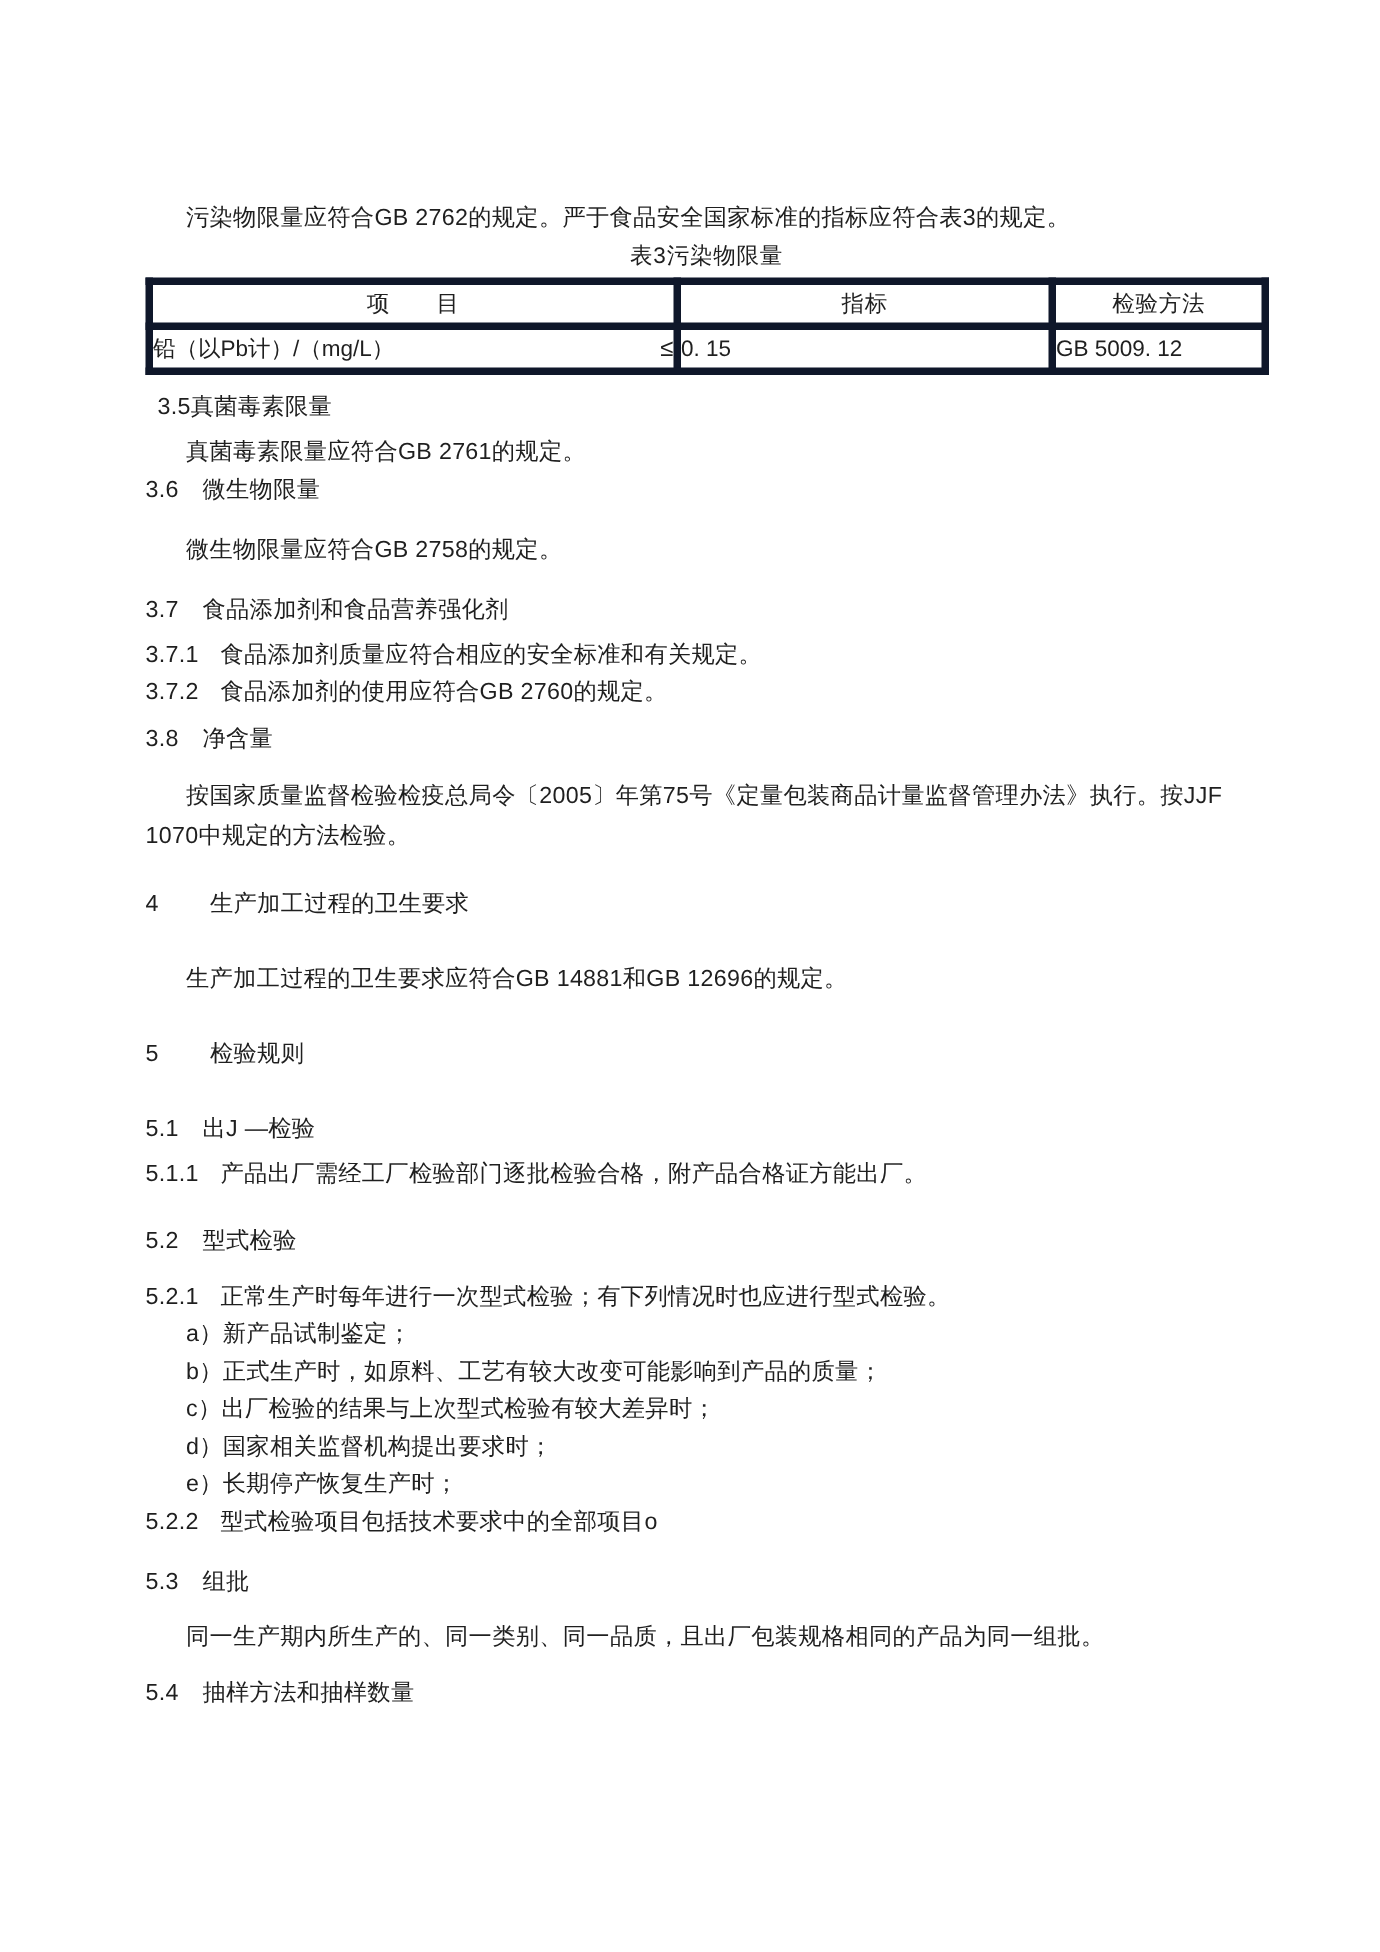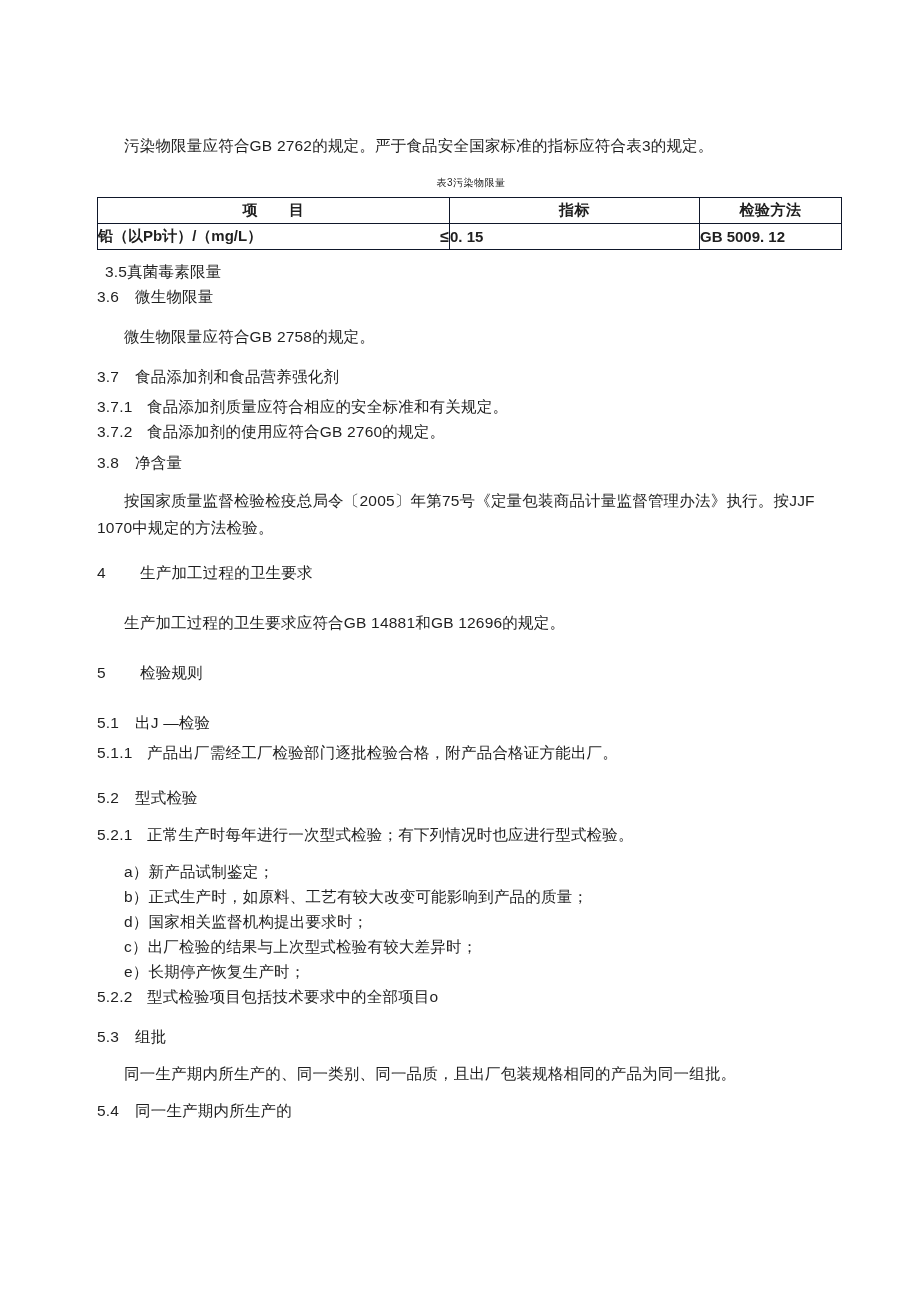--- a/index.html
+++ b/index.html
@@ -26,27 +26,27 @@
   .h3 .num{width:50px;}
   .h2t{padding-left:8px;}
   .h2t .num{width:auto;}
   .para{padding-left:27px;}
   .sub{padding-left:27px;}
   .cont{padding-left:0;}
   .intro{
     font-size:15.5px;line-height:25px;margin:0;padding-left:27px;white-space:pre;letter-spacing:0.2px;
   }
   .caption{
-    margin-top:12px;text-align:center;font-size:10px;line-height:25px;letter-spacing:0.5px;
+    margin-top:0;text-align:center;font-size:15px;line-height:25px;letter-spacing:0.5px;
   }
   table.t3{
     margin-top:2px;border-collapse:collapse;width:744px;table-layout:fixed;
   }
   table.t3 th, table.t3 td{
-    border:1px solid #0f172a;font-weight:bold;font-size:15px;
+    border:5px solid #0f172a;font-weight:normal;font-size:15px;
     height:25px;padding:0;vertical-align:middle;margin-left:34px;
   }
   .colw1{width:352px;}
   .colw2{width:250px;}
   .colw3{width:142px;}
   th.c{text-align:center;letter-spacing:0.5px;}
   td.c{text-align:left;}
   td.itemcell{padding:0 10px 0 3px;}
   .itemwrap{display:flex;justify-content:space-between;align-items:center;text-align:center;}
   .op{font-size:16px;}
@@ -83,40 +83,41 @@
             </span>
           </td>
           <td class="c">0. 15</td>
           <td class="c">GB 5009. 12</td>
         </tr>
       </tbody>
     </table>
 
     <div>
         <div class="line h2t" style="margin-top: 9px;"><span class="num">3.5</span><span>真菌毒素限量</span></div>
+        <div class="line para" style="margin-top: 5px;"><span>真菌毒素限量应符合GB 2761的规定。</span></div>
         <div class="line h2" style=""><span class="num">3.6</span><span>微生物限量</span></div>
         <div class="line para" style="margin-top: 15px;"><span>微生物限量应符合GB 2758的规定。</span></div>
         <div class="line h2" style="margin-top: 15px;"><span class="num">3.7</span><span>食品添加剂和食品营养强化剂</span></div>
         <div class="line h3" style="margin-top: 5px;"><span class="num">3.7.1</span><span>食品添加剂质量应符合相应的安全标准和有关规定。</span></div>
         <div class="line h3" style="margin-top: 0px;"><span class="num">3.7.2</span><span>食品添加剂的使用应符合GB 2760的规定。</span></div>
         <div class="line h2" style="margin-top: 6px;"><span class="num">3.8</span><span>净含量</span></div>
         <div class="line para" style="margin-top: 13px;"><span>按国家质量监督检验检疫总局令〔2005〕年第75号《定量包装商品计量监督管理办法》执行。按JJF</span></div>
         <div class="line cont" style="margin-top: 2px;"><span>1070中规定的方法检验。</span></div>
         <div class="line h1" style="margin-top: 20px;"><span class="num">4</span><span>生产加工过程的卫生要求</span></div>
         <div class="line para" style="margin-top: 25px;"><span>生产加工过程的卫生要求应符合GB 14881和GB 12696的规定。</span></div>
         <div class="line h1" style="margin-top: 25px;"><span class="num">5</span><span>检验规则</span></div>
         <div class="line h2" style="margin-top: 25px;"><span class="num">5.1</span><span>出J —检验</span></div>
         <div class="line h3" style="margin-top: 5px;"><span class="num">5.1.1</span><span>产品出厂需经工厂检验部门逐批检验合格，附产品合格证方能出厂。</span></div>
         <div class="line h2" style="margin-top: 20px;"><span class="num">5.2</span><span>型式检验</span></div>
         <div class="line h3" style="margin-top: 12px;"><span class="num">5.2.1</span><span>正常生产时每年进行一次型式检验；有下列情况时也应进行型式检验。</span></div>
-        <div class="line sub" style="margin-top: 12px;"><span>a）新产品试制鉴定；</span></div>
+        <div class="line sub" style="margin-top: 0px;"><span>a）新产品试制鉴定；</span></div>
         <div class="line sub" style="margin-top: 0px;"><span>b）正式生产时，如原料、工艺有较大改变可能影响到产品的质量；</span></div>
+        <div class="line sub" style="margin-top: 0px;"><span>c）出厂检验的结果与上次型式检验有较大差异时；</span></div>
         <div class="line sub" style="margin-top: 0px;"><span>d）国家相关监督机构提出要求时；</span></div>
-        <div class="line sub" style="margin-top: 0px;"><span>c）出厂检验的结果与上次型式检验有较大差异时；</span></div>
         <div class="line sub" style="margin-top: 0px;"><span>e）长期停产恢复生产时；</span></div>
         <div class="line h3" style="margin-top: 0px;"><span class="num">5.2.2</span><span>型式检验项目包括技术要求中的全部项目o</span></div>
         <div class="line h2" style="margin-top: 15px;"><span class="num">5.3</span><span>组批</span></div>
         <div class="line para" style="margin-top: 12px;"><span>同一生产期内所生产的、同一类别、同一品质，且出厂包装规格相同的产品为同一组批。</span></div>
-        <div class="line h2" style="margin-top: 12px;"><span class="num">5.4</span><span>同一生产期内所生产的</span></div>
+        <div class="line h2" style="margin-top: 12px;"><span class="num">5.4</span><span>抽样方法和抽样数量</span></div>
       </div>
 
   </div>
 </div>
 
 </body></html>

